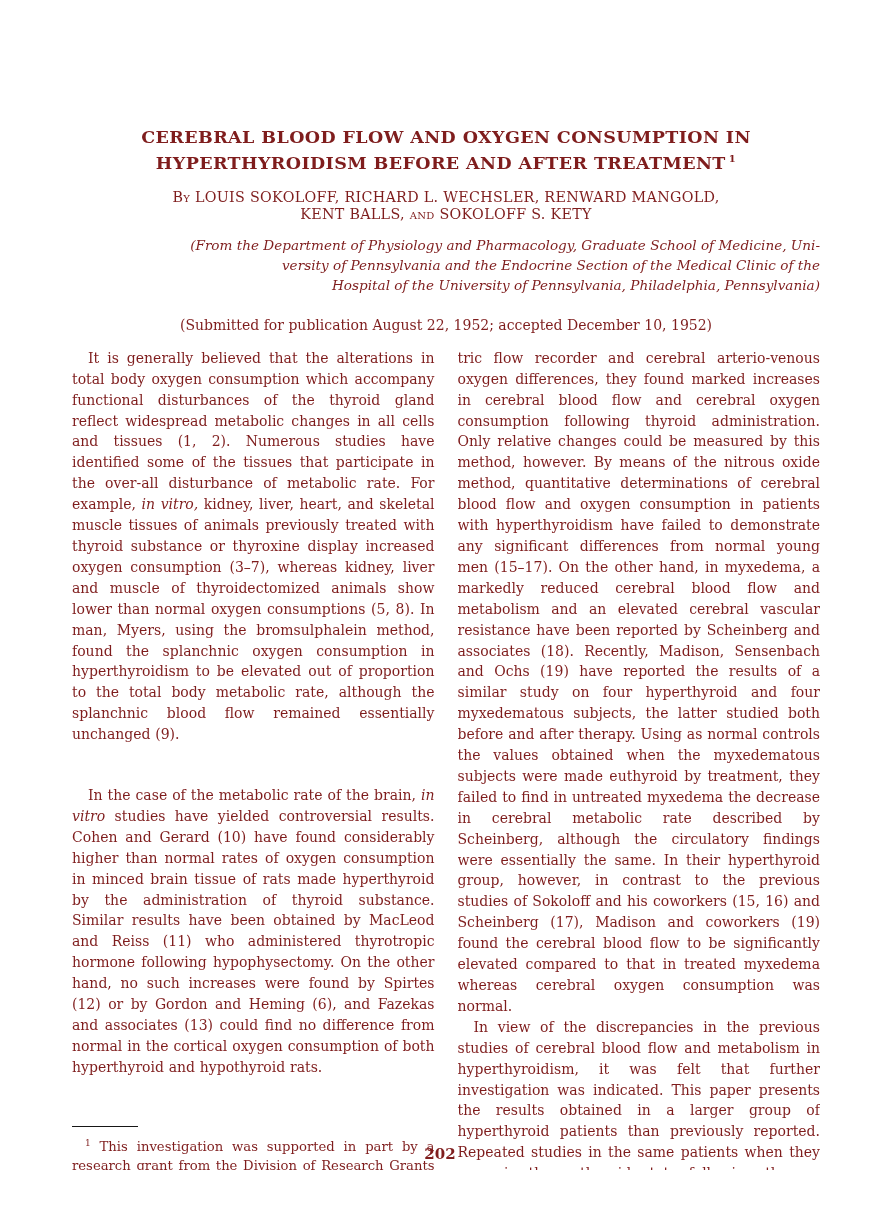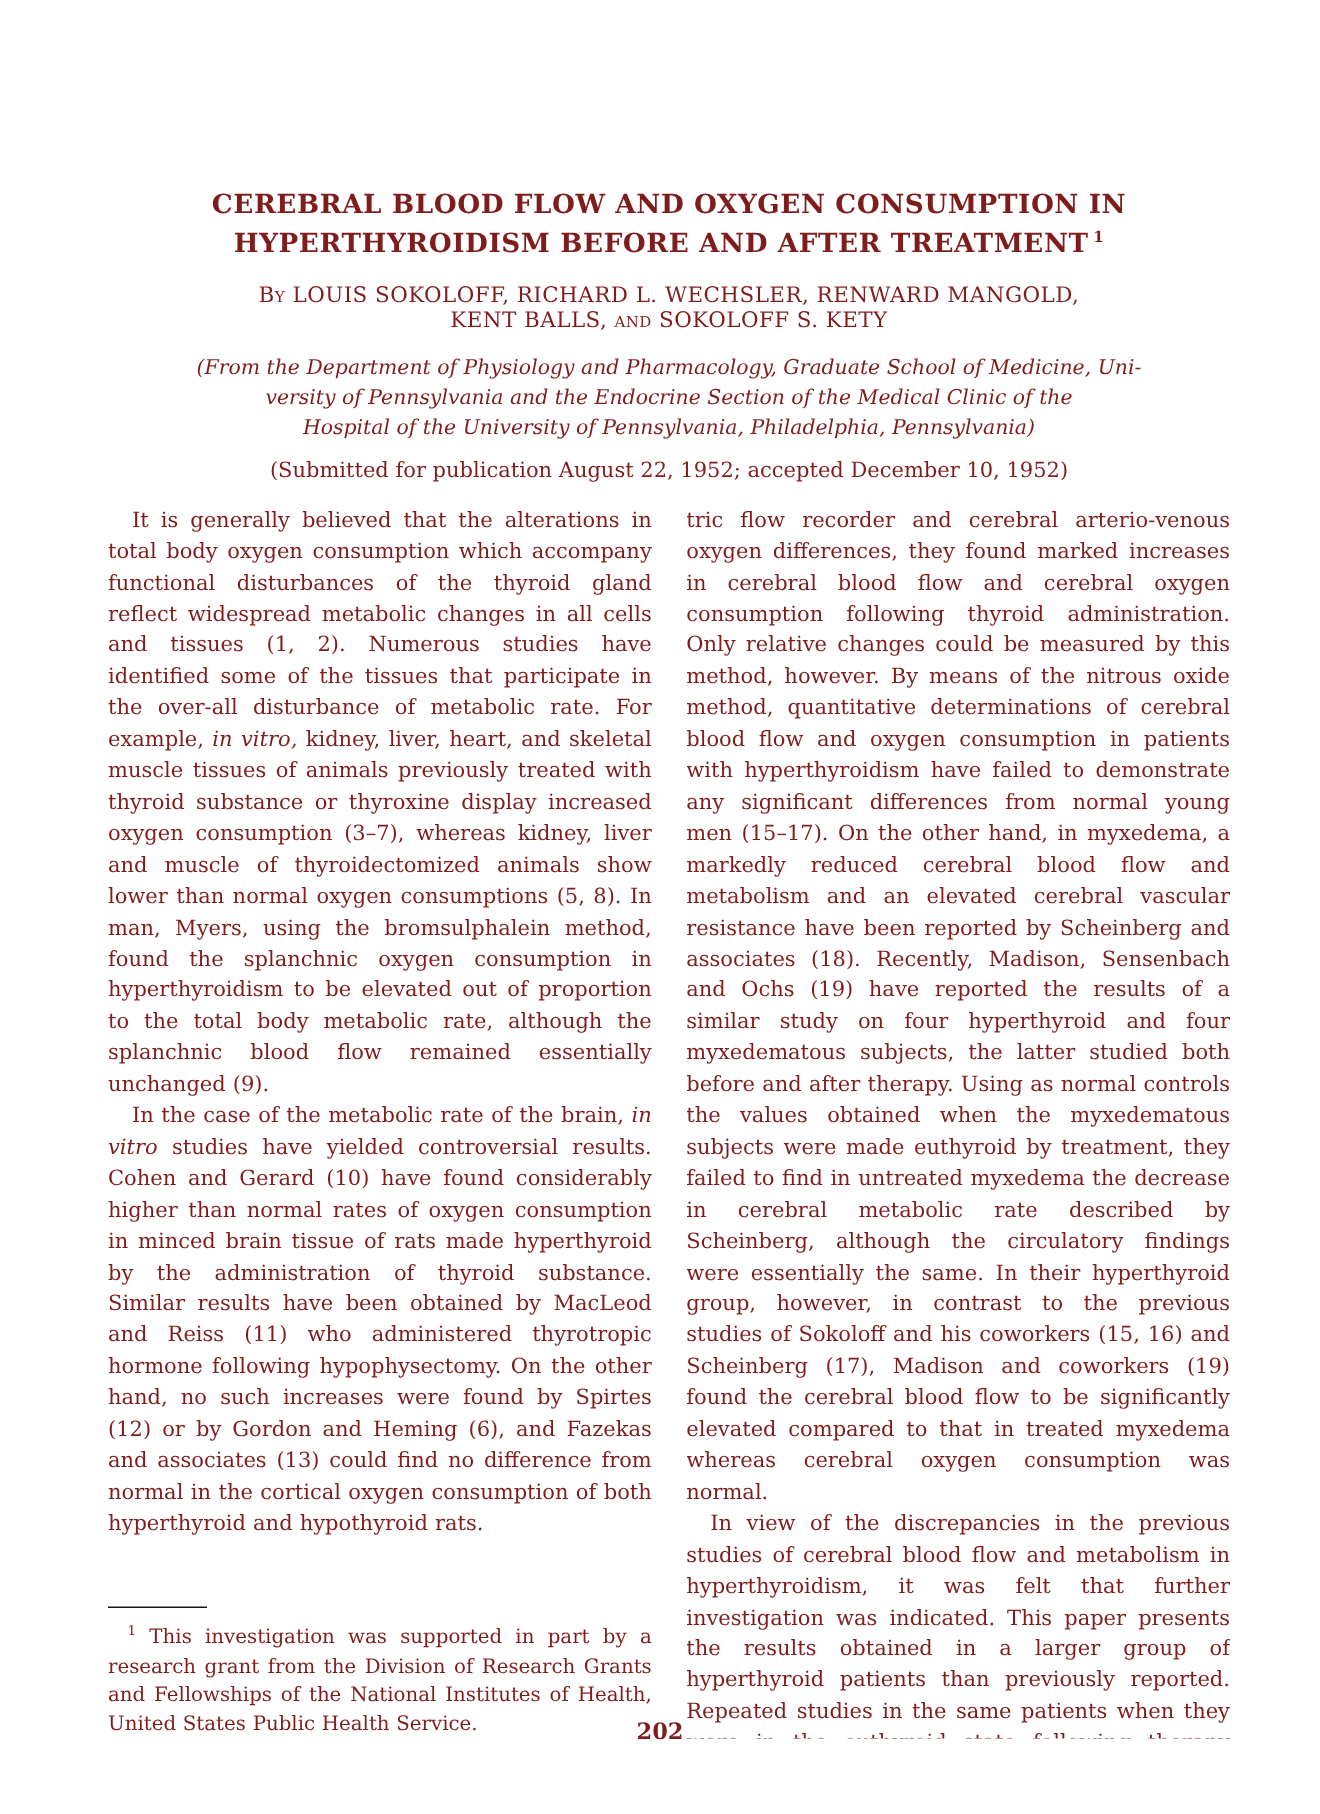--- a/index.html
+++ b/index.html
@@ -28,36 +28,38 @@
     font-size: 14.3px;
     line-height: 17px;
     font-variant: small-caps;
     letter-spacing: 0.3px;
   }
   .affiliation {
     margin-top: 12px;
     font-style: italic;
     font-size: 13.6px;
     line-height: 20px;
+    text-align: right;
   }
   .submission {
-    margin-top: 11px;
+    margin-top: 22px;
     font-size: 14px;
   }
   
   .columns {
     display: flex;
     gap: 23px;
     margin-top: 15px;
     text-align: justify;
   }
   .col {
     width: 363px;
     height: 822px;
     overflow: hidden;
+    gap: 40px;
   }
   .col.left { display: flex; flex-direction: column; }
   .col p {
     margin: 0;
     font-size: 14px;
     line-height: 20.9px;
     word-spacing: 0.3px;
   }
   .col p.indent { text-indent: 16px; }
   .it { font-style: italic; }

